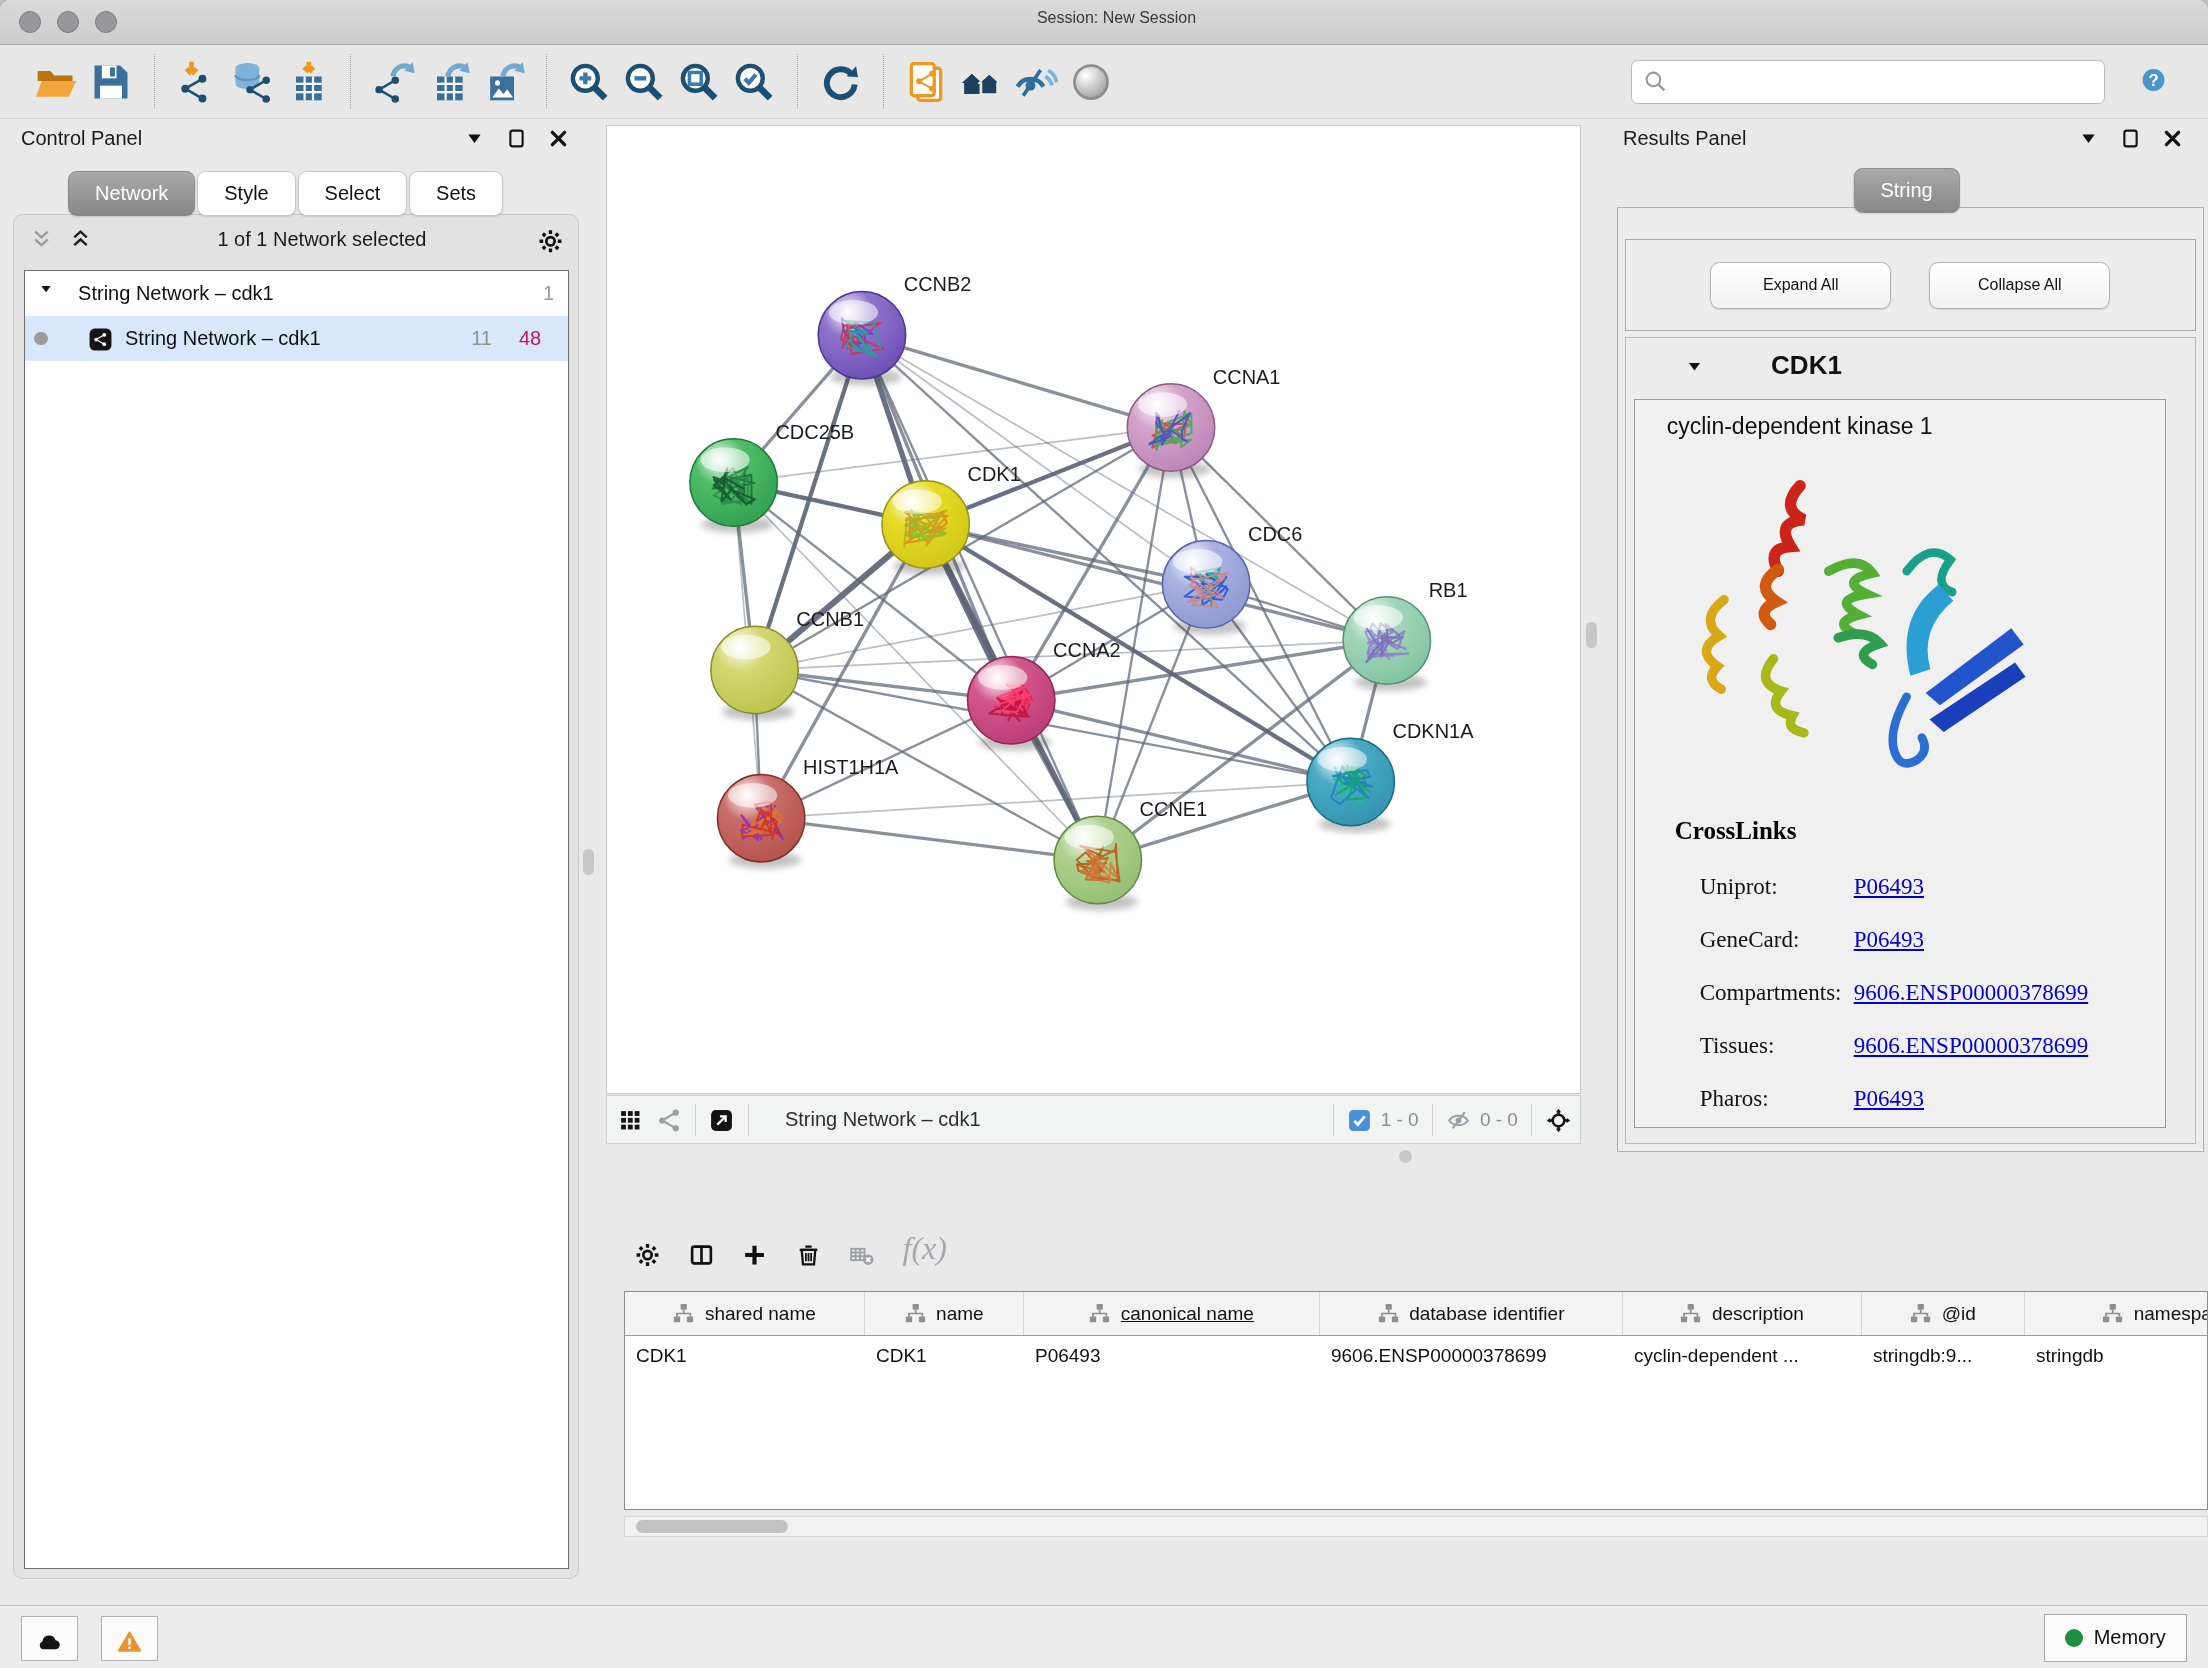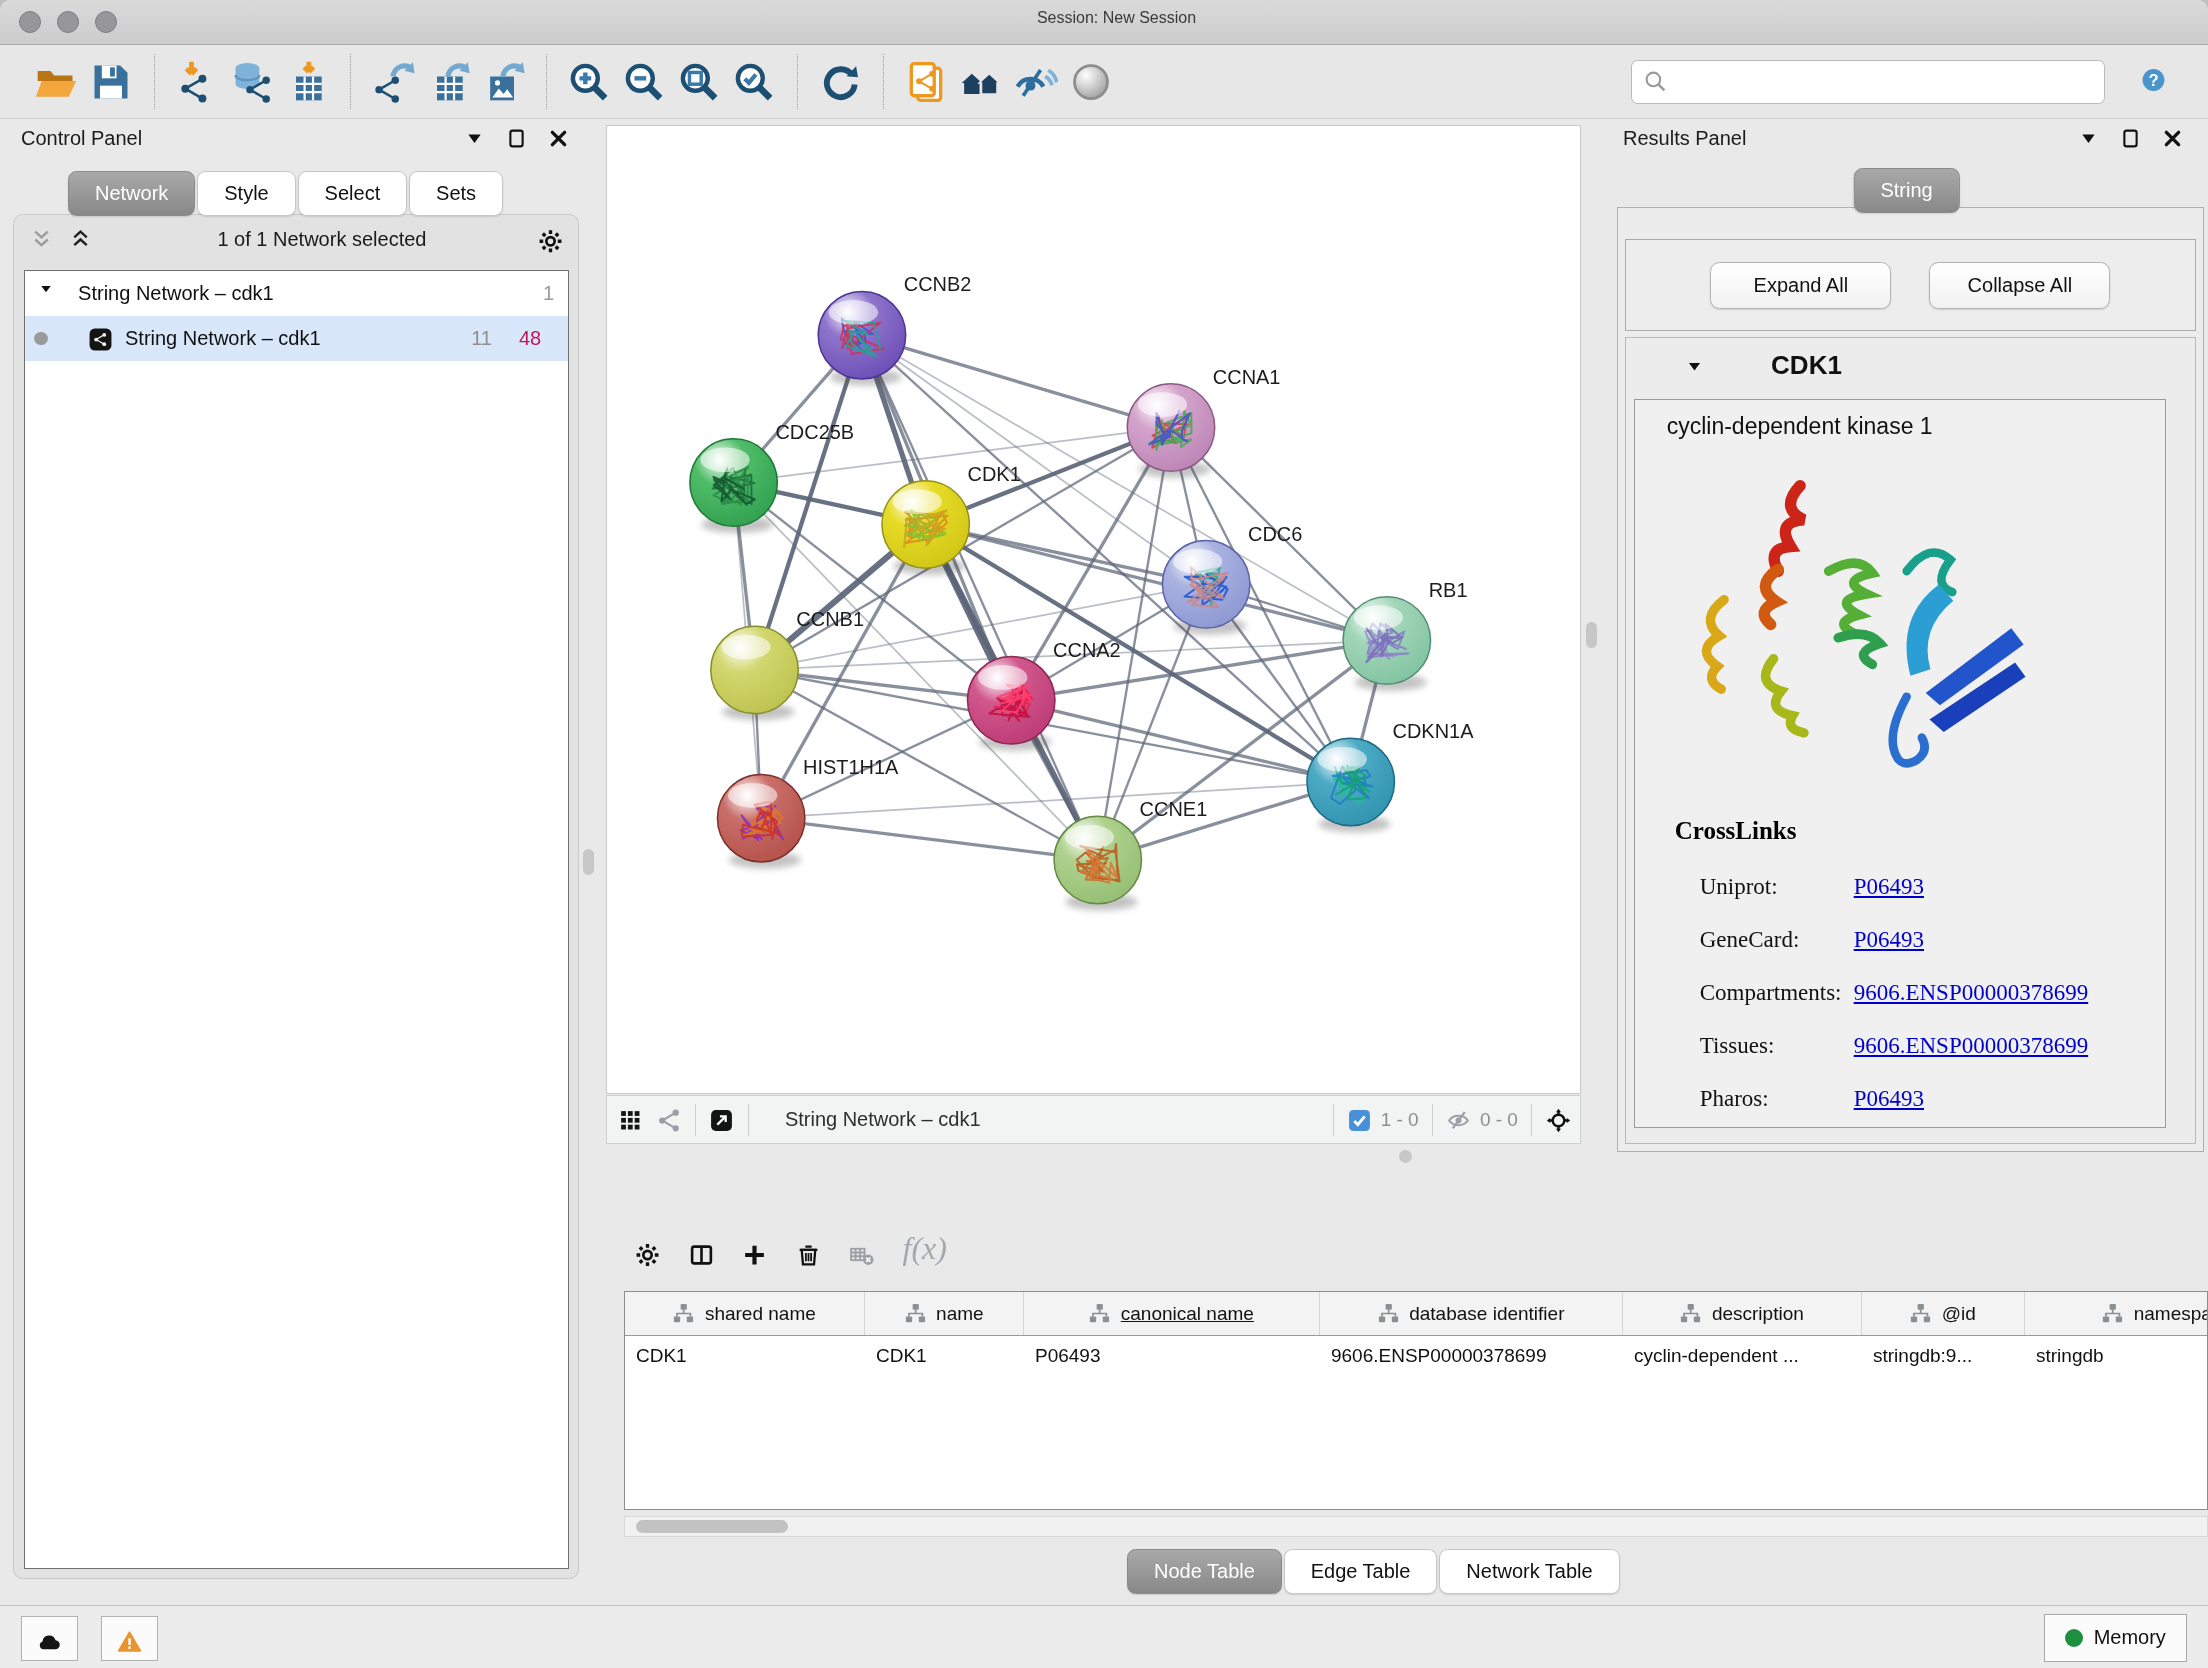--- a/index.html
+++ b/index.html
@@ -79,21 +79,21 @@
 
   
   .rp { position:absolute; left:1607px; top:119px; width:601px; height:1039px; }
   .rp-tab { position:absolute; top:49px; left:50%; transform:translateX(-50%); z-index:2; }
   .rp-box { position:absolute; left:9.5px; right:3.8px; top:88px; bottom:5.7px;
             background:#ececec; border:1px solid #b0b0b0; }
   .rp-buttons { position:absolute; left:7.6px; right:7.6px; top:31px; height:92px;
                 border:1px solid #ababab; background:#ededed;
                 display:flex; align-items:center; justify-content:center; gap:38px; }
   .btn { min-width:181px; height:47px; padding:0 28.5px; background:linear-gradient(#ffffff,#f1f1f1);
-         border:1px solid #b4b4b4; border-radius:9.5px; font-size:20px; color:#111;
+         border:1px solid #b4b4b4; border-radius:9.5px; font-size:16px; color:#111;
          box-shadow:0 1px 1.9px rgba(0,0,0,.15); cursor:pointer; font-family:"Liberation Sans",sans-serif; }
   .rp-entry { position:absolute; left:7.6px; right:7.6px; top:129px; bottom:7.6px;
               border:1px solid #b9b9b9; background:#ececec; }
   .rp-ehead { height:55px; position:relative; }
   .rp-ehead .caret { position:absolute; left:59px; top:19px; } .rp-ehead .caret svg { width:19px; height:19px; }
   .rp-ehead .ename { position:absolute; left:145px; top:12.4px; font-size:26px; font-weight:bold; color:#111; }
   .rp-desc { position:absolute; left:7.6px; right:28.5px; top:61px; bottom:15px;
              background:#f0f0f0; border:1px solid #9c9c9c; overflow:hidden; }
   .rp-desctext { position:absolute; left:32px; top:13.3px; font-size:23px; color:#111; }
   .ribbon { position:absolute; left:51px; top:57px; width:350px; height:333px; }
@@ -981,25 +981,20 @@
             <div class="td" style="width: 303px;">9606.ENSP00000378699</div>
             <div class="td" style="width: 239px;">cyclin-dependent ...</div>
             <div class="td" style="width: 163px;">stringdb:9...</div>
             <div class="td" style="width: 285px;">stringdb</div>
           </div>
         </div>
     </div>
     <div class="tp-scroll">
       <div class="tp-thumb"></div>
     </div>
-    <div class="tp-tabs" id="tp-tabs">
-        <div class="tab sel">Node Table</div>
-        <div class="tab">Edge Table</div>
-        <div class="tab">Network Table</div>
-      </div>
   </div>
 
   <div class="bb">
     <button class="bb-btn" style="left:21px">
       <span style="display: inline-flex; width: 25px; height: 25px;">
           <svg viewBox="0 0 24 24" width="100%" height="100%" style="display:block">
             <path d="M6.5 19h10.8a4.3 4.3 0 0 0 .5-8.6A6.4 6.4 0 0 0 5.3 11.6 3.8 3.8 0 0 0 6.5 19z" fill="#141414"></path>
           </svg>
         </span>
     </button>

